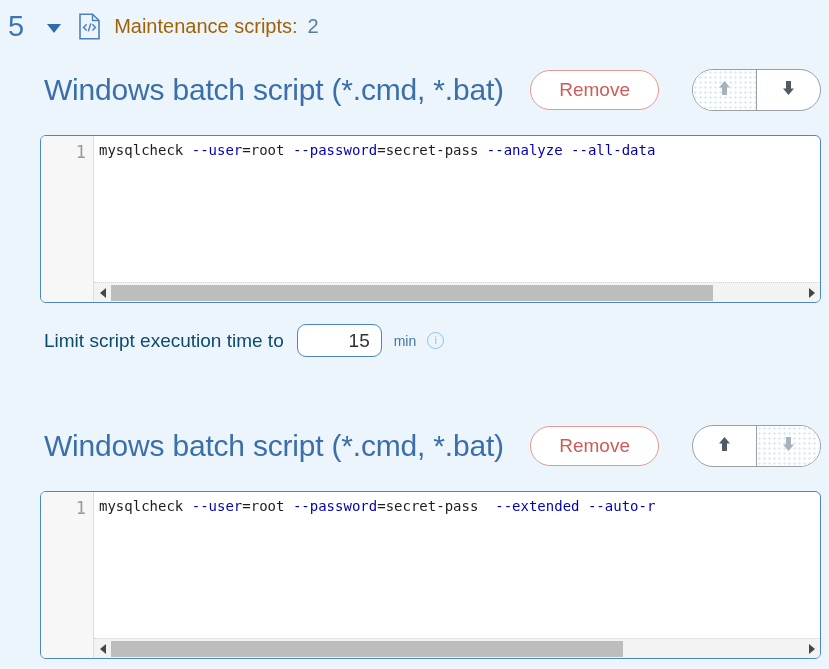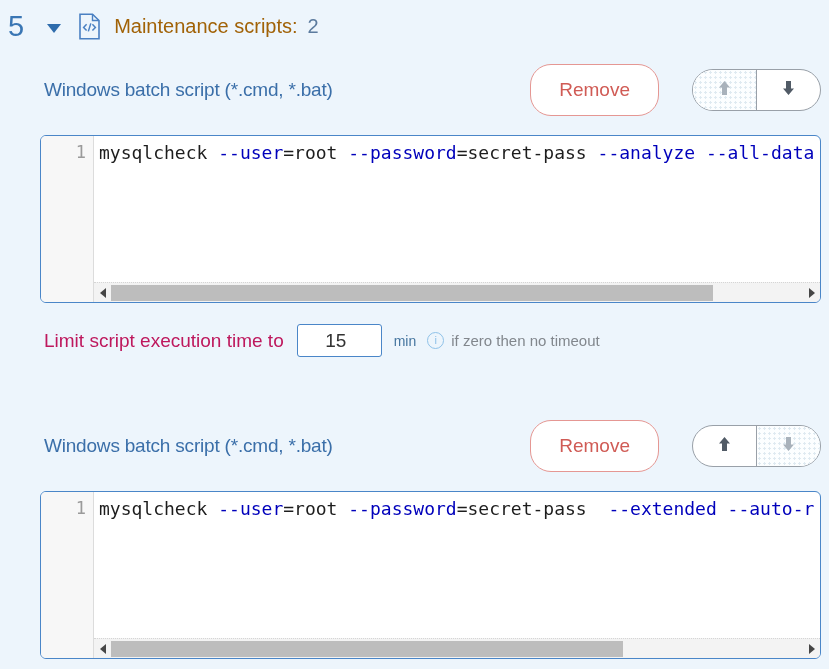--- a/index.html
+++ b/index.html
@@ -18,23 +18,23 @@
     border-left:7px solid transparent; border-right:7px solid transparent;
     border-top:9px solid #2e6cac; cursor:pointer;
   }
   .file-icon { margin-left:17px; display:flex; }
   .header-title { font-size:20px; color:#a16207; margin-left:13px; }
   .header-count { font-size:20px; color:#5c7b9e; margin-left:10px; }
 
   
   .script-head { display:flex; align-items:center; margin:26px 8px 0 44px; height:42px; }
   .script-head.second { margin-top:68px; }
-  .script-title { flex:1; font-size:19px; color:#3b6fa9; font-weight:400; letter-spacing:-0.2px; }
+  .script-title { flex:1; font-size:30px; color:#3b6fa9; font-weight:400; letter-spacing:-0.2px; }
   .remove-btn {
-    height:52px; padding:0 28px; background:#fff;
+    height:40px; padding:0 28px; background:#fff;
     border:1px solid #e59793; border-radius:21px;
     color:#d05b55; font-size:19px; font-family:inherit; cursor:pointer;
   }
   .move-group {
     display:flex; margin-left:33px; width:127px; height:40px;
     border:1px solid #99a0a8; border-radius:21px; background:#fff; overflow:hidden;
   }
   .move-half { flex:1; display:flex; align-items:center; justify-content:center; cursor:pointer; }
   .move-half + .move-half { border-left:1px solid #99a0a8; }
   .move-half.disabled {
@@ -51,46 +51,46 @@
   }
   .editor-main { flex:1; display:flex; min-height:0; }
   .gutter {
     width:53px; box-sizing:border-box; background:#f7f7f7;
     border-right:1px solid #dcdcdc; color:#9a9a9a;
     font-family:"DejaVu Sans Mono", monospace; font-size:17px;
     text-align:right; padding:6px 7px 0 0;
   }
   .code-area { flex:1; padding:6px 0 0 5px; overflow:hidden; cursor:text; }
   .code-line {
-    font-family:"DejaVu Sans Mono", monospace; font-size:18px;
+    font-family:"DejaVu Sans Mono", monospace; font-size:14px;
     white-space:pre; color:#1d1d1d; line-height:1.25;
   }
   .tok.option { color:#0000bb; }
 
   .hscroll { height:20px; display:flex; flex:0 0 20px; }
   .hscroll-stub { width:53px; box-sizing:border-box; background:#f7f7f7; border-right:1px solid #dcdcdc; }
   .hscroll-bar {
     flex:1; background:#f3f3f3; border-top:1px dotted #d5d5d5;
     display:flex; align-items:center;
   }
   .scroll-arrow { width:17px; display:flex; align-items:center; justify-content:center; cursor:pointer; }
   .tri-left { width:0;height:0;border-top:5px solid transparent;border-bottom:5px solid transparent;border-right:6px solid #464646; }
   .tri-right { width:0;height:0;border-top:5px solid transparent;border-bottom:5px solid transparent;border-left:6px solid #464646; }
   .scroll-track { flex:1; height:16px; position:relative; }
   .scroll-thumb { height:16px; background:#bdbdbd; cursor:grab; }
   .thumb-a { width:87%; }
   .thumb-b { width:74%; }
 
   
   .limit-row { display:flex; align-items:center; margin:21px 0 0 44px; }
-  .limit-label { font-size:19px; color:#be185d; }
+  .limit-label { font-size:19px; color:#0c4a6e; }
   .limit-input {
     width:68px; height:31px; margin-left:13px; background:#fff;
-    border:1px solid #4a86c8; border-radius:3px;
-    text-align:center; padding:0 11px 0 4px; font-size:19px; color:#333;
+    border:1px solid #4a86c8; border-radius:9px;
+    text-align:right; padding:0 11px 0 4px; font-size:19px; color:#333;
     font-family:inherit; outline:none;
   }
   .limit-unit { font-size:14px; color:#45759f; margin-left:12px; }
   .info-icon {
     width:15px; height:15px; border:1px solid #8fc2e9; border-radius:50%;
     color:#8fc2e9; font-size:11px; line-height:1;
     display:flex; align-items:center; justify-content:center;
     margin-left:11px; cursor:pointer;
   }
   .limit-hint { font-size:15px; color:#82878d; margin-left:7px; }
@@ -159,21 +159,20 @@
           </div>
       </div>
     </div>
   </div>
 
   <div class="limit-row">
     <span class="limit-label">Limit script execution time to</span>
     <input class="limit-input" value="15" style="">
     <span class="limit-unit">min</span>
     <span class="info-icon">i</span>
-    <span class="limit-hint">if zero then no timeout</span>
   </div>
 </div>
 
 <div>
   <div class="script-head second">
     <div class="script-title">Windows batch script (*.cmd, *.bat)</div>
     <button class="remove-btn">Remove</button>
     <div class="move-group">
       <div class="move-half">
         <span>

